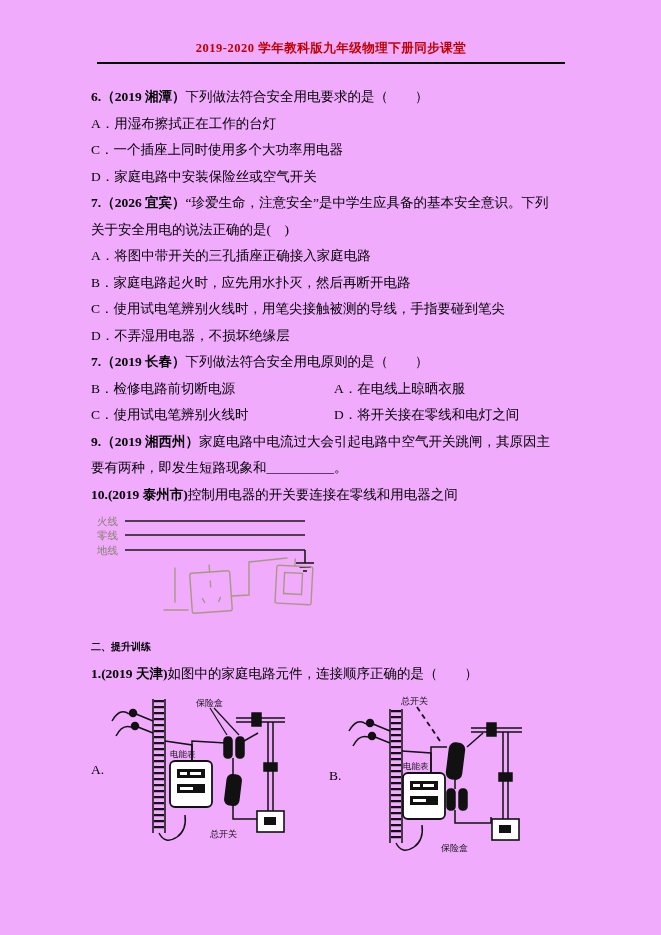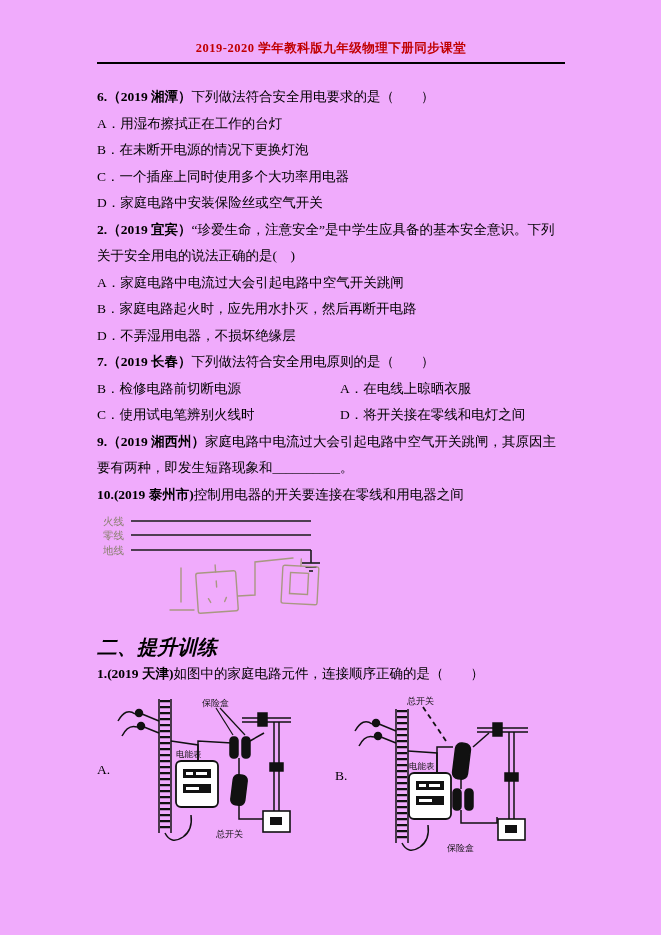--- a/index.html
+++ b/index.html
@@ -8,56 +8,56 @@
     position:relative; width:661px; height:935px; margin:0 auto;
     background:#f0abfc; color:#000; overflow:hidden;
   }
   .header {
     position:absolute; left:97px; top:40px; width:468px;
     text-align:center; font-size:12.5px; font-weight:bold;
     color:#c00000; letter-spacing:0.5px;
     border-bottom:2px solid #000; padding-bottom:5px;
   }
   .content {
-    position:absolute; left:97px; top:84px; width:470px;
+    position:absolute; left:91px; top:84px; width:470px;
     font-size:13.5px; line-height:26.5px; color:#000;
   }
   .qstem b { font-weight:bold; }
   .opt { display:block; }
   .opts-grid { display:grid; grid-template-columns:243px 1fr; }
-  .section-heading { font-weight:bold; font-size:20px; padding-top:4px;font-style:italic; }
+  .section-heading { font-weight:bold; font-size:10px; padding-top:4px; }
   .fig10 { display:block; margin-top:2px; }
   .diagrams-row { position:relative; height:175px; margin-top:4px; }
   .diagram-block { position:absolute; top:0; display:flex; align-items:center; }
   .diagram-a { left:0; }
   .diagram-b { left:238px; }
   .diagram-letter { font-size:13.5px; margin-right:2px; }
   svg text { font-family:"Liberation Sans","DejaVu Sans",sans-serif; }
 </style>
 </head>
 <body>
 
 <div class="page">
 
   <div class="header">2019-2020 学年教科版九年级物理下册同步课堂</div>
 
   <div class="content">
 
     <div class="qblock">
       <div class="qstem"><b>6.（2019 湘潭）</b><span>下列做法符合安全用电要求的是（　　）</span></div>
       <span class="opt">A．用湿布擦拭正在工作的台灯</span>
-      <span class="opt">B．在未断开电源的情况下更换灯泡</span>
       <span class="opt">C．一个插座上同时使用多个大功率用电器</span>
       <span class="opt">D．家庭电路中安装保险丝或空气开关</span>
     </div>
 
     <div class="qblock">
-      <div class="qstem"><b>2.（2019 宜宾）</b><span>“珍爱生命，注意安全”是中学生应具备的基本安全意识。下列关于安全用电的说法正确的是(　)</span></div>
-      <span class="opt">A．家庭电路中电流过大会引起电路中空气开关跳闸</span>
+      <div class="qstem"><b>7.（2026 宜宾）</b><span>“珍爱生命，注意安全”是中学生应具备的基本安全意识。下列关于安全用电的说法正确的是(　)</span></div>
+      <span class="opt">A．将图中带开关的三孔插座正确接入家庭电路</span>
       <span class="opt">B．家庭电路起火时，应先用水扑灭，然后再断开电路</span>
+      <span class="opt">C．使用试电笔辨别火线时，用笔尖接触被测的导线，手指要碰到笔尖</span>
       <span class="opt">D．不弄湿用电器，不损坏绝缘层</span>
     </div>
 
     <div class="qblock">
       <div class="qstem"><b>7.（2019 长春）</b><span>下列做法符合安全用电原则的是（　　）</span></div>
       <div class="opts-grid">
         <span class="opt">B．检修电路前切断电源</span>
         <span class="opt">A．在电线上晾晒衣服</span>
         <span class="opt">C．使用试电笔辨别火线时</span>
         <span class="opt">D．将开关接在零线和电灯之间</span>

